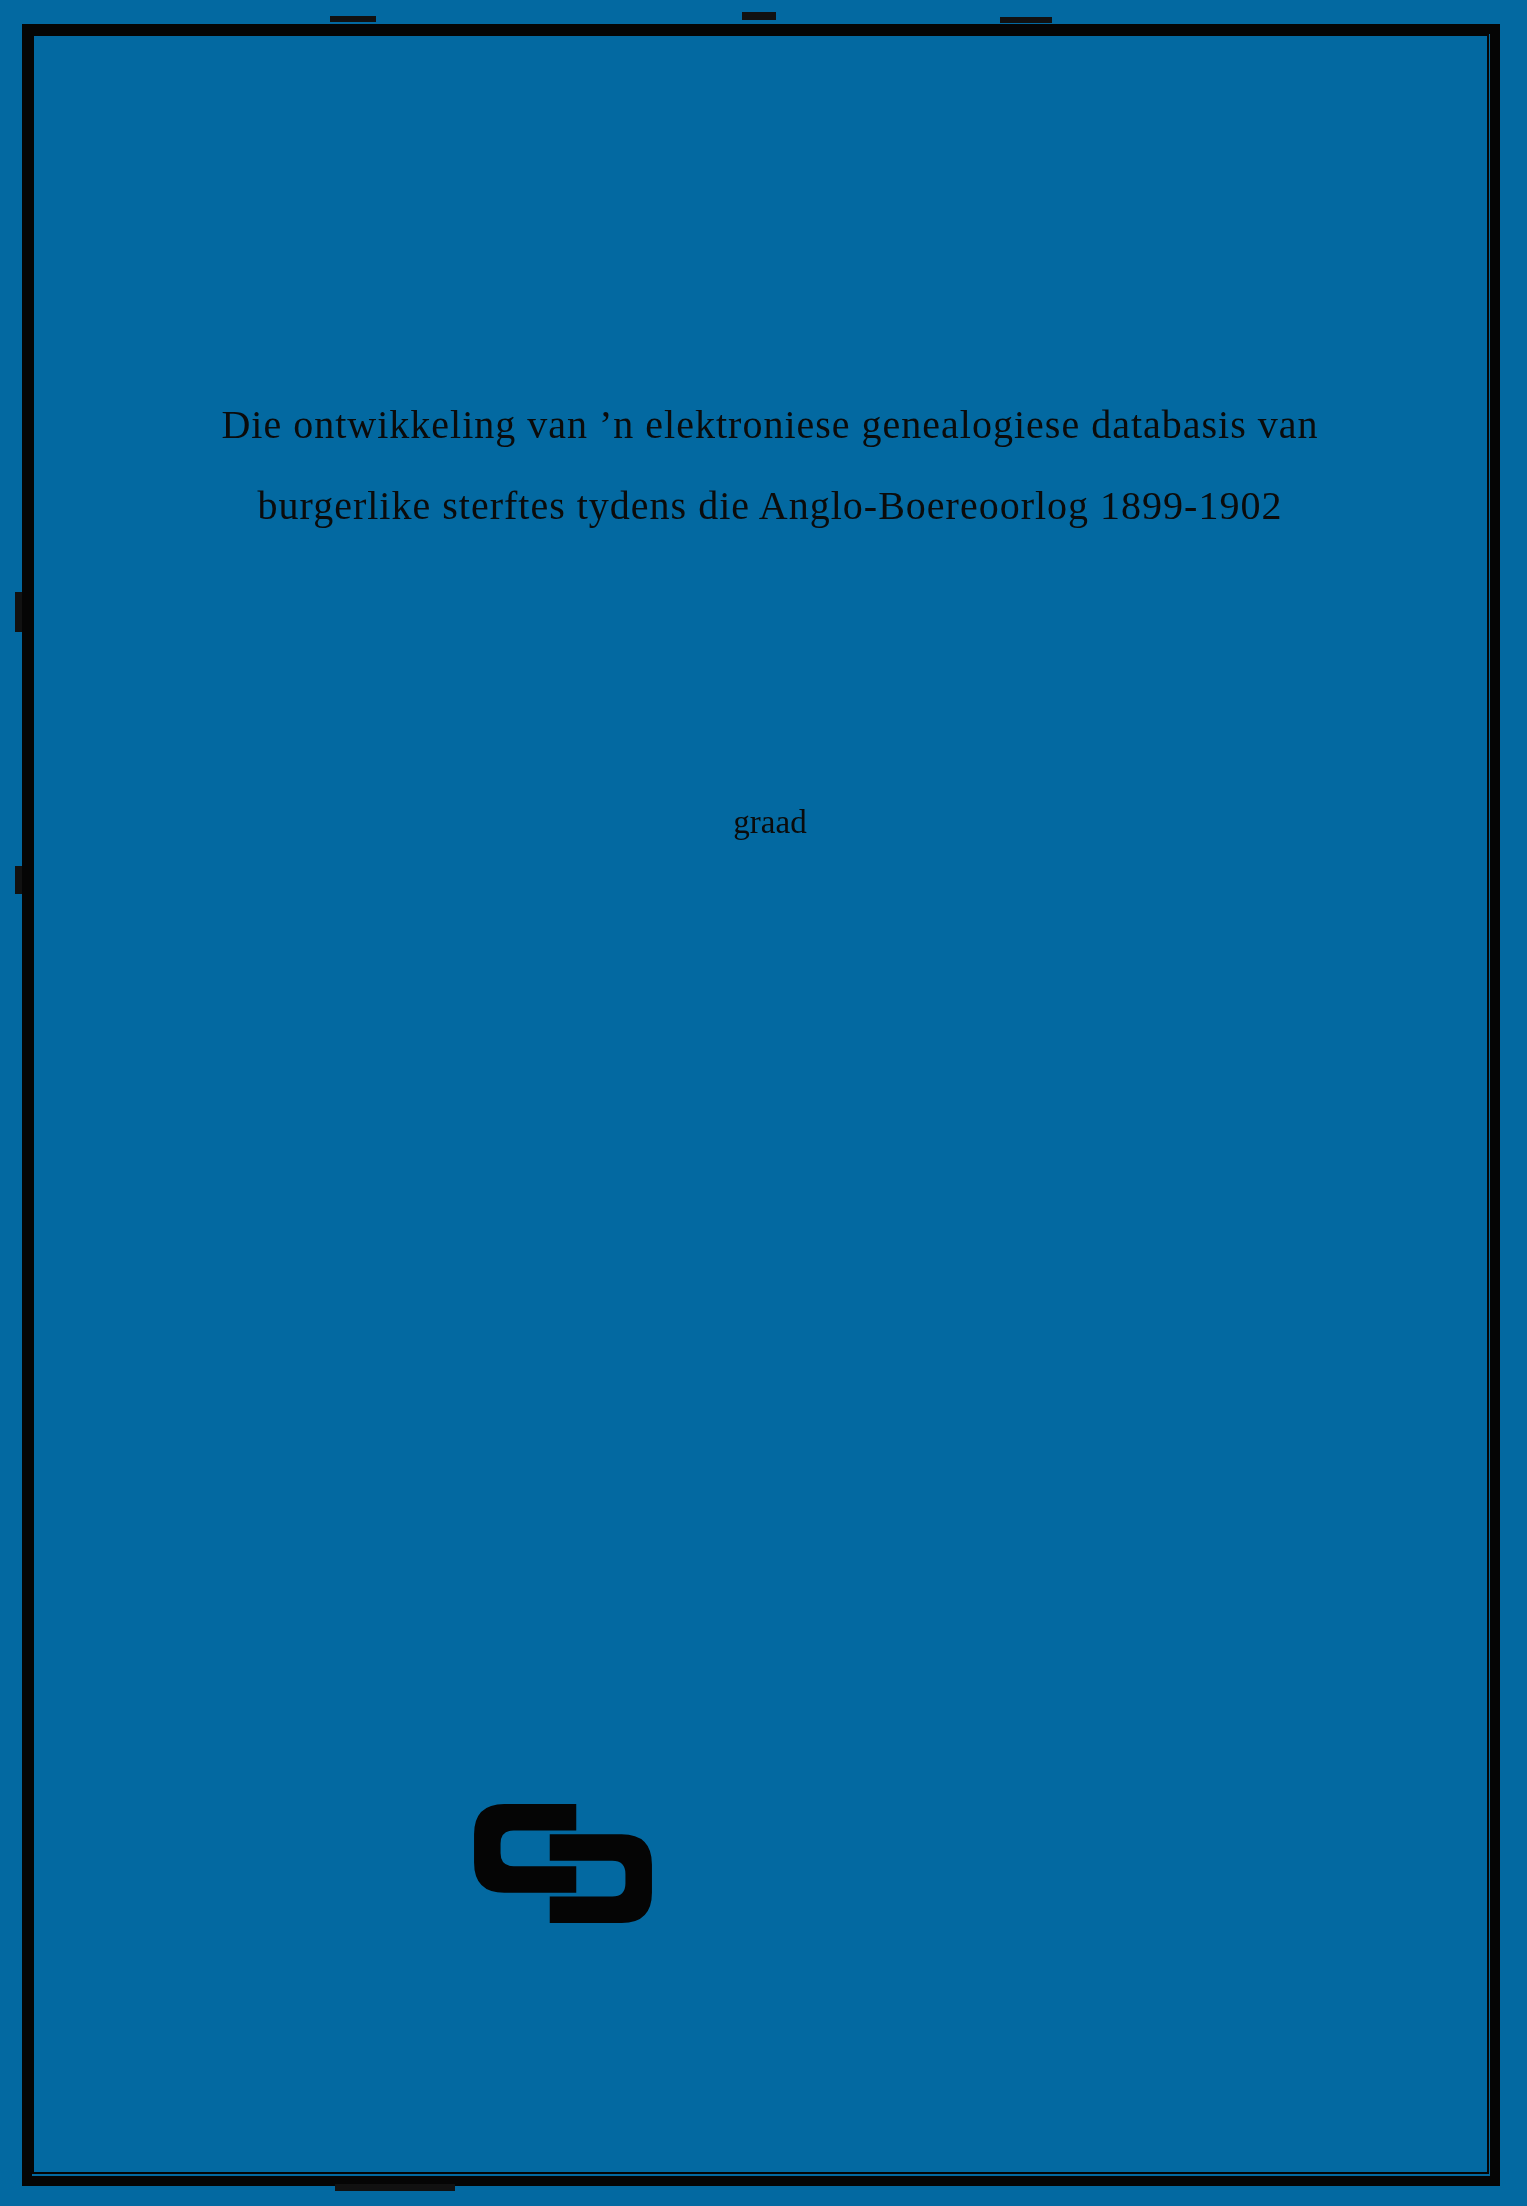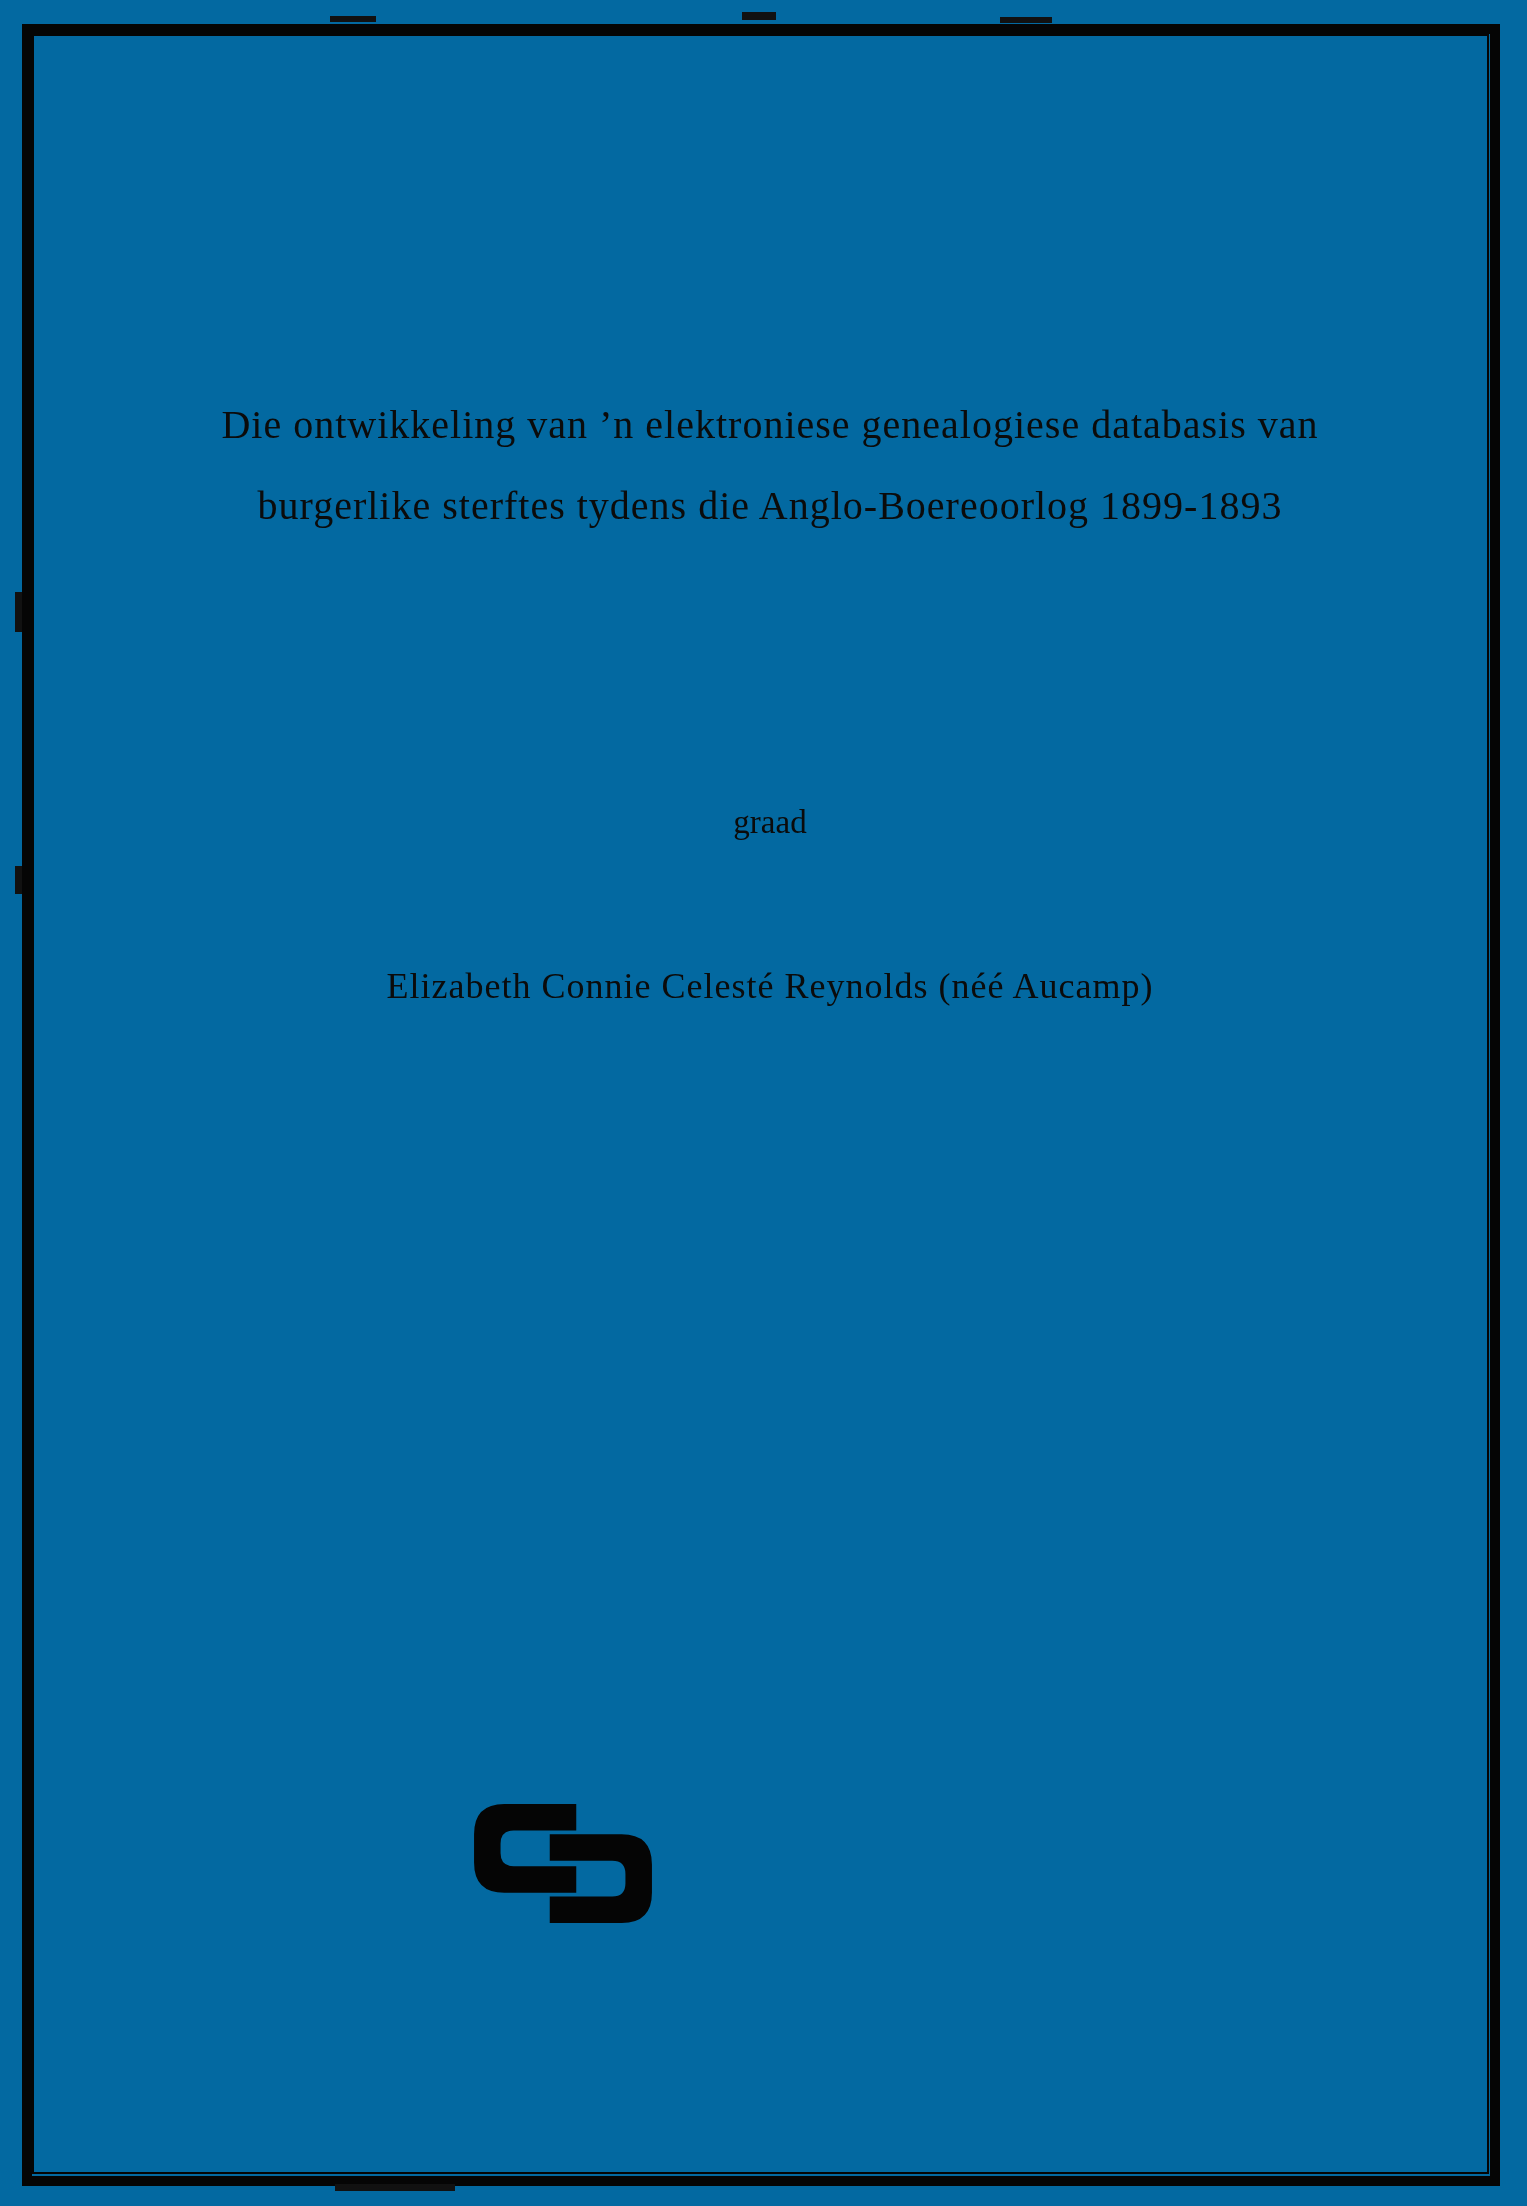--- a/index.html
+++ b/index.html
@@ -88,26 +88,25 @@
 <body>
 
 <div class="page">
 
   <div class="frame">
     <div class="inner-line"></div>
   </div>
 
   <div class="title">
     <div>Die ontwikkeling van ’n elektroniese genealogiese databasis van</div>
-    <div>burgerlike sterftes tydens die Anglo-Boereoorlog 1899-1893</div>
+    <div>burgerlike sterftes tydens die Anglo-Boereoorlog 1899-1902</div>
   </div>
 
   <div class="byline">graad</div>
 
-  <div class="author">Elizabeth Connie Celesté Reynolds (néé Aucamp)</div>
 
 
   <div class="supervisor">
   </div>
 
   <svg class="logo-mark" viewBox="8 8 192 130" xmlns="http://www.w3.org/2000/svg" aria-hidden="true">
     <path fill="#050505" d="M118 10 H42 Q10 10 10 42 V72 Q10 104 42 104 H118 V76 H52 Q38 76 38 62 V52 Q38 38 52 38 H118 Z"></path>
     <path fill="#050505" d="M90 42 H166 Q198 42 198 74 V104 Q198 136 166 136 H90 V108 H156 Q170 108 170 94 V84 Q170 70 156 70 H90 Z"></path>
   </svg>
 

